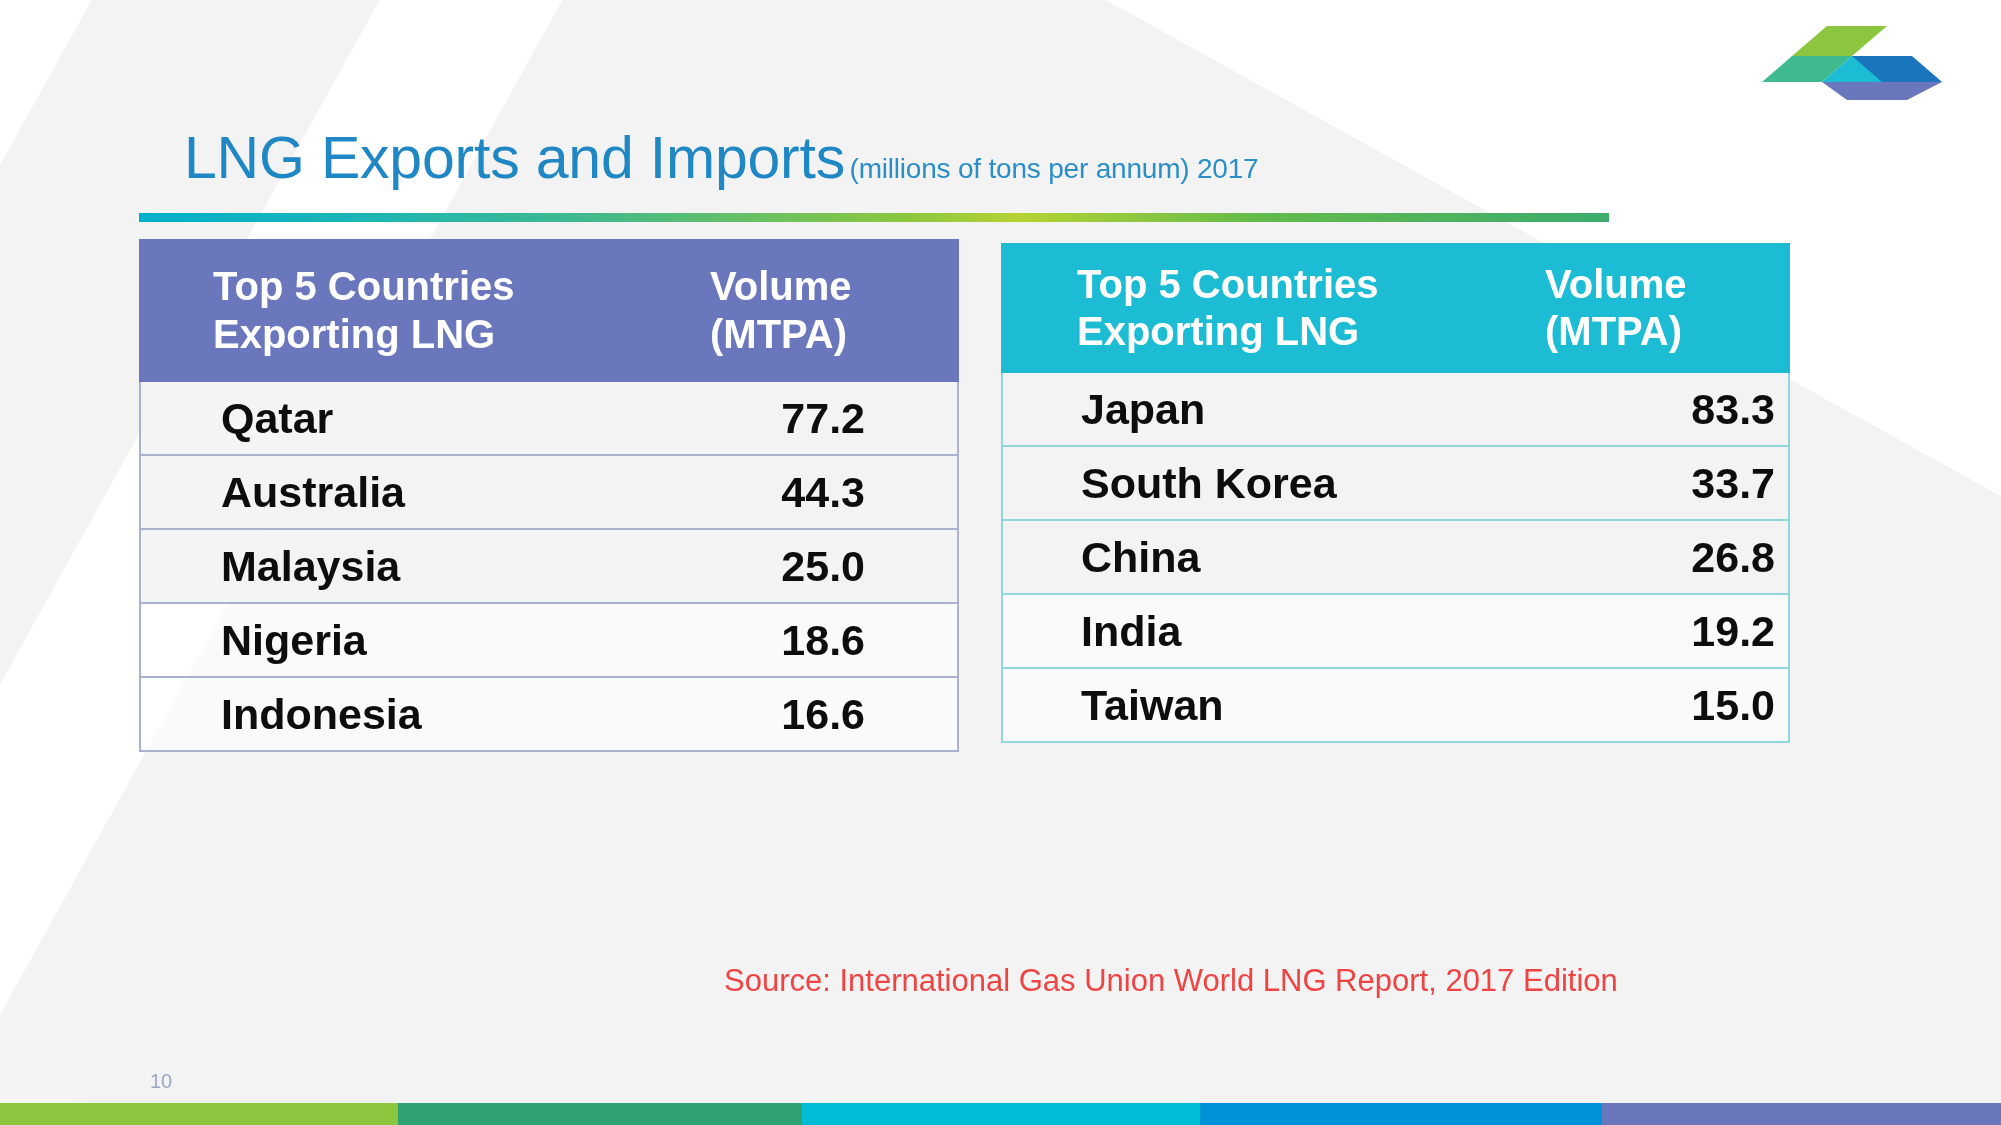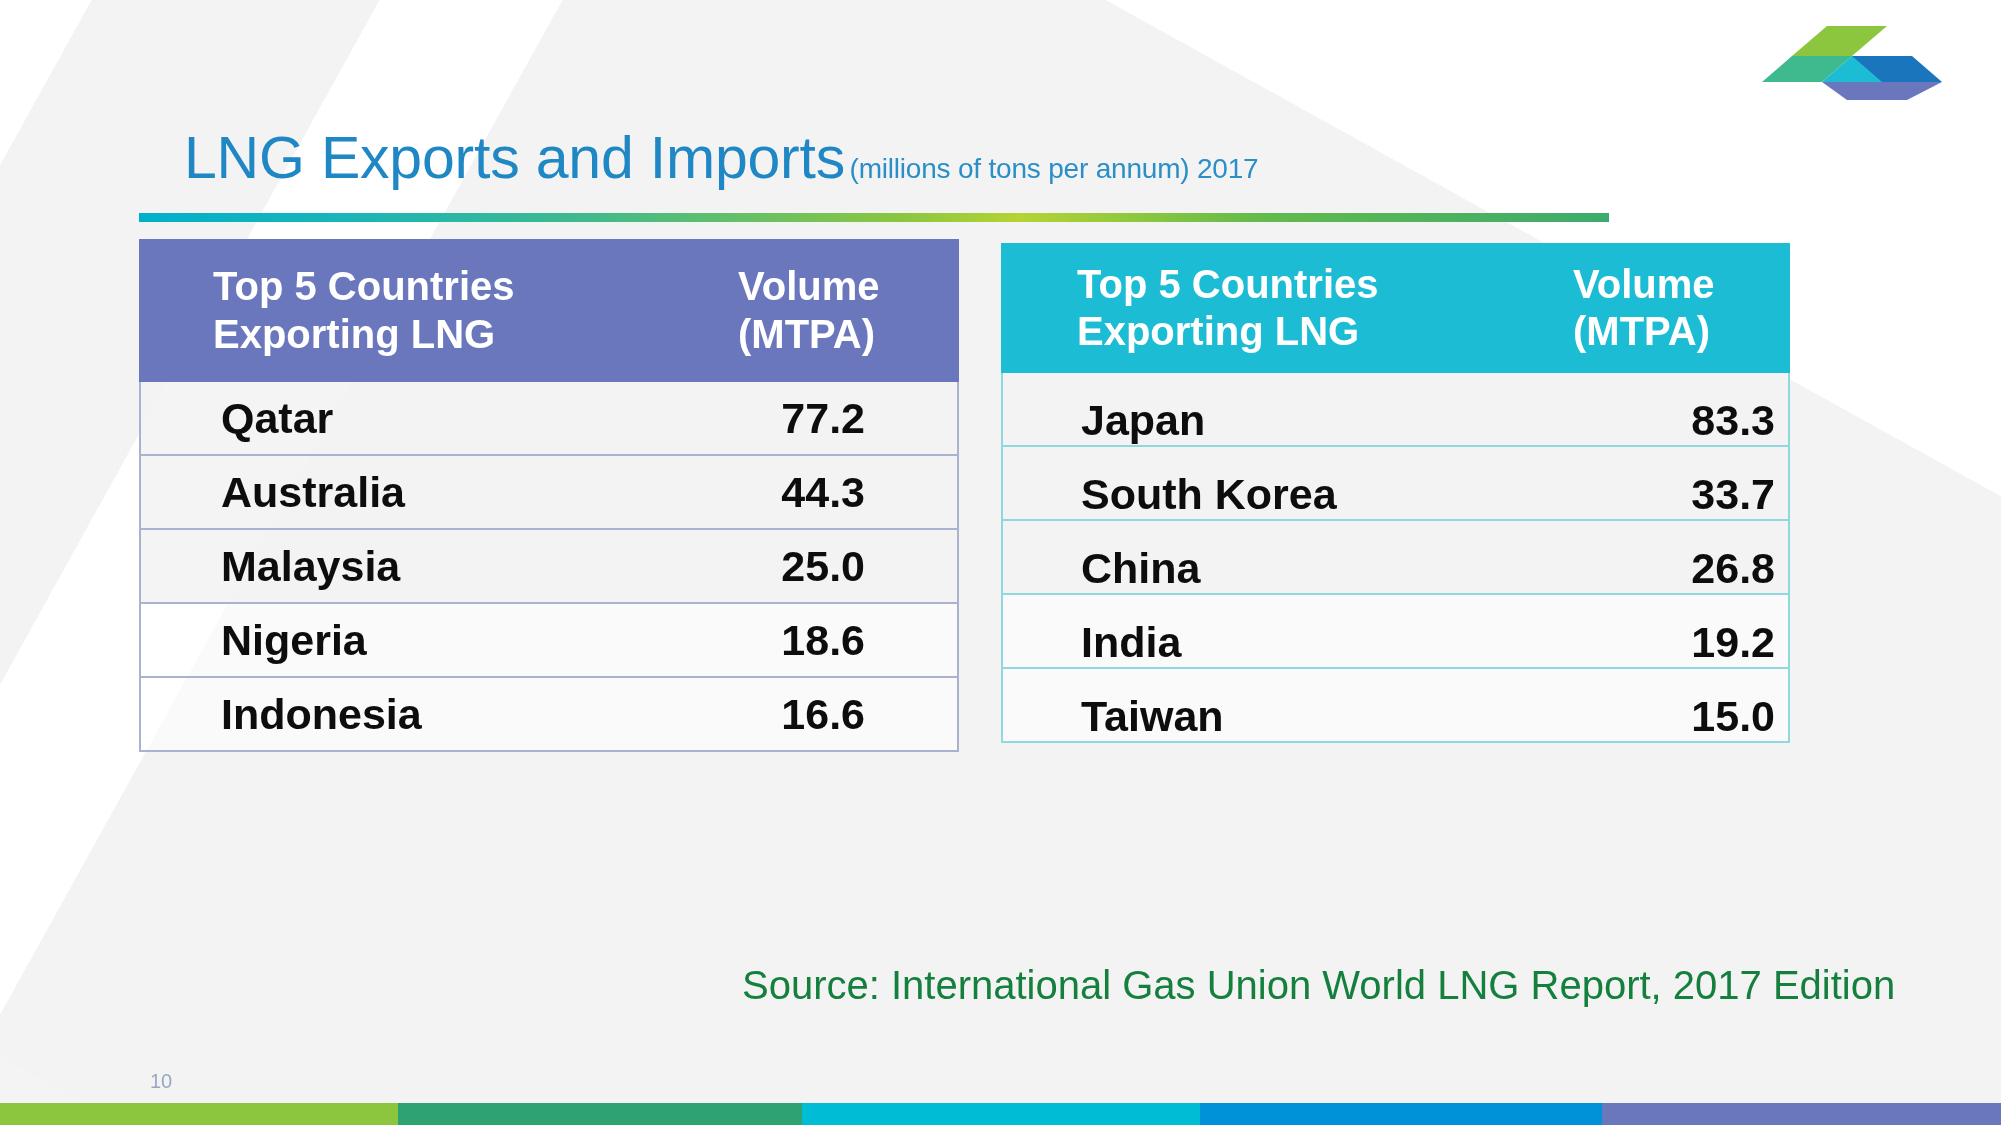--- a/index.html
+++ b/index.html
@@ -129,21 +129,20 @@
     position: absolute;
     box-sizing: border-box;
   }
   .table-left  { left: 139px;  top: 239px; width: 820px; }
   .table-right { left: 1001px; top: 243px; width: 789px; }
 
   .thead {
     display: flex;
     align-items: center;
     box-sizing: border-box;
-    gap: 28px;
   }
   .table-left .thead  { background: #6b77bc; height: 143px; }
   .table-right .thead { background: #1cbdd4; height: 130px; }
 
   .th {
     color: #ffffff;
     font-weight: bold;
     font-family: "Liberation Sans", sans-serif;
     line-height: 1.18;
   }
@@ -167,43 +166,42 @@
     height: 74px;
     border-bottom: 2px solid #aab2d2;
     border-left: 2px solid #aab2d2;
     border-right: 2px solid #aab2d2;
   }
   .table-right .trow {
     height: 74px;
     border-bottom: 2px solid #8fd8dd;
     border-left: 2px solid #8fd8dd;
     border-right: 2px solid #8fd8dd;
-    align-items: flex-end;
   }
   .trow.shade-light { background: rgba(243,243,243,0.92); }
   .trow.shade-white { background: rgba(255,255,255,0.55); }
 
   .td {
     font-size: 43px;
     color: #0d0d0d;
     font-family: "Liberation Sans", sans-serif;
     font-weight: bold;
   }
   .td-country { padding-left: 80px; }
   .table-right .td-country { padding-left: 78px; }
   .td-volume  { text-align: right; padding-right: 92px; }
   .table-right .td-volume { padding-right: 13px; }
 
   
   .source {
     position: absolute;
-    left: 742px;
+    left: 724px;
     top: 963px;
-    font-size: 40px;
-    color: #15803d;
+    font-size: 31px;
+    color: #ef4444;
     font-family: "Liberation Sans", sans-serif;
     white-space: nowrap;
   }
 
   
   .page-number {
     position: absolute;
     left: 150px;
     top: 1070px;
     font-size: 20px;

